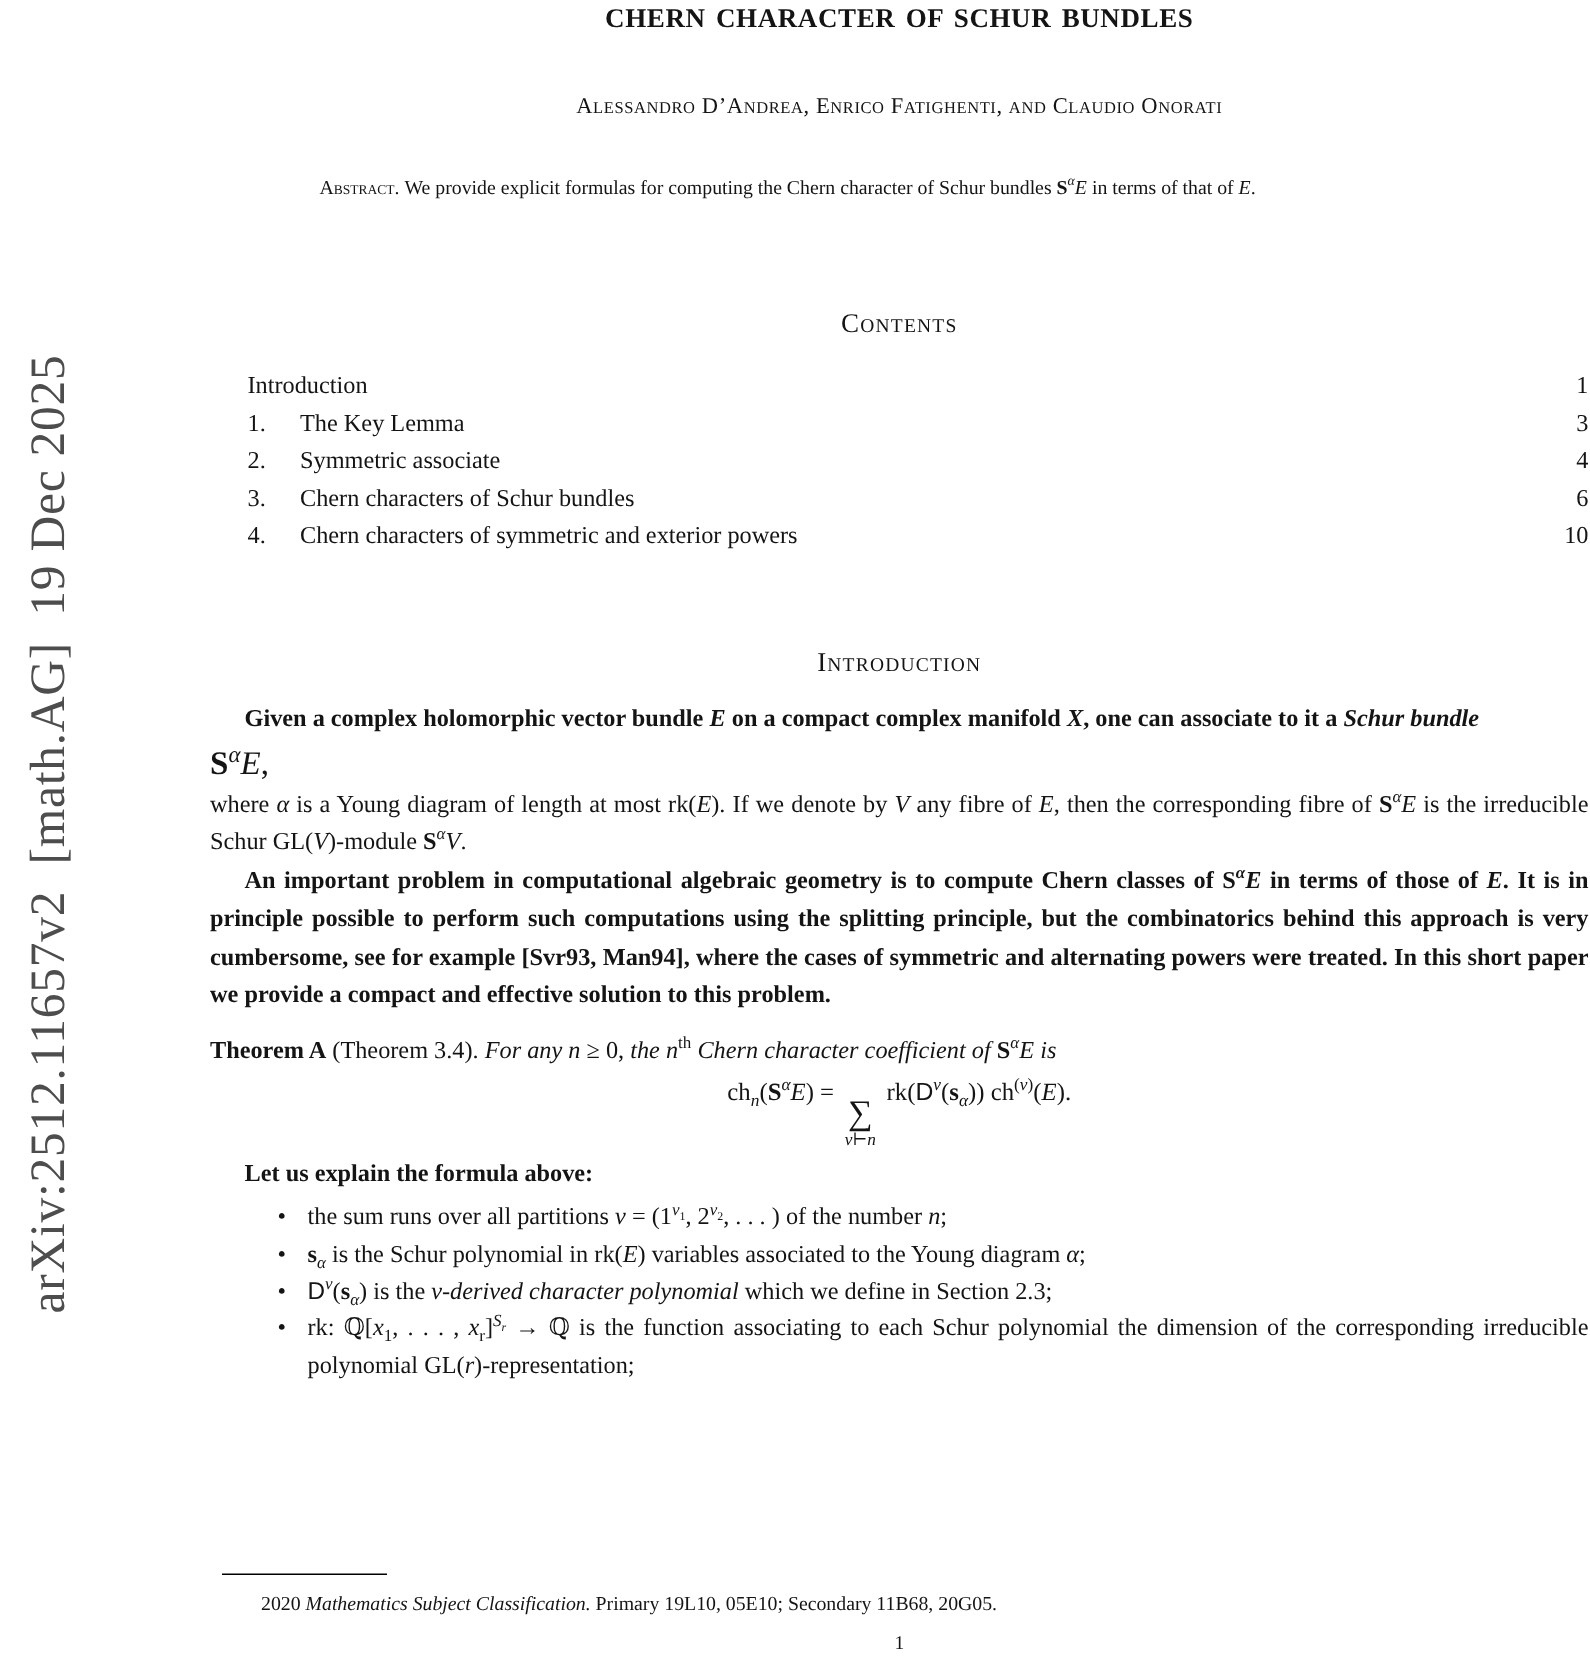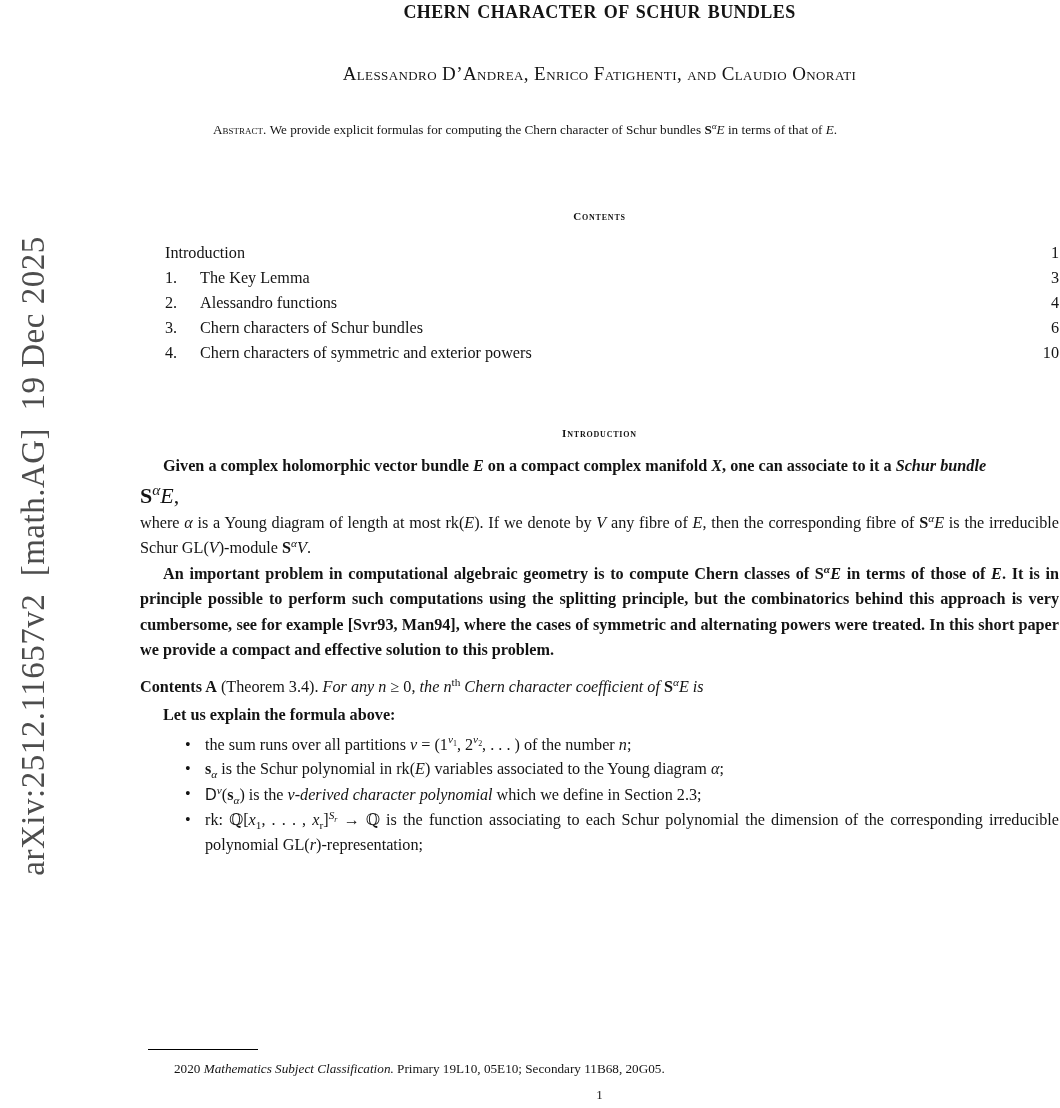--- a/index.html
+++ b/index.html
@@ -13,30 +13,30 @@
     position:absolute; left:33px; top:556px;
     transform:translate(-50%,-50%) rotate(-90deg);
     font-size:33px; color:#4d4d4d; white-space:pre; letter-spacing:0.5px;
   }
   .content { position:absolute; left:140px; top:0; width:919px; }
   .title {
     padding-top:2px; text-align:center; font-size:18px; font-weight:bold;
     letter-spacing:0.4px; word-spacing:2px;
   }
   .authors {
-    margin-top:40px; text-align:center; font-size:19px;
+    margin-top:40px; text-align:center; font-size:15px;
     font-variant:small-caps; letter-spacing:0.4px;
   }
   .abstract {
     margin-top:34px; padding:0 73px; font-size:13.2px; line-height:21px;
     text-align:justify;
   }
   .sc { font-variant:small-caps; }
   .section-heading {
-    text-align:center; font-size:11px; font-weight:bold;
+    text-align:center; font-size:18px; font-weight:normal;
     font-variant:small-caps; letter-spacing:0.8px;
   }
   .heading-contents { margin-top:70px; }
   .heading-intro { margin-top:58px; }
   .toc { margin-top:22px; font-size:16.2px; padding-left:25px; }
   .toc-row { display:flex; align-items:baseline; height:25px; cursor:pointer; }
   .toc-num { display:inline-block; width:35px; }
   .toc-num:empty { display:none; }
   .toc-page { margin-left:auto; }
   .body-block { margin-top:15px; }
@@ -87,21 +87,21 @@
         <span class="toc-title">Introduction</span>
         <span class="toc-page">1</span>
       </div>
       <div class="toc-row">
         <span class="toc-num">1.</span>
         <span class="toc-title">The Key Lemma</span>
         <span class="toc-page">3</span>
       </div>
       <div class="toc-row">
         <span class="toc-num">2.</span>
-        <span class="toc-title">Alessandro functions</span>
+        <span class="toc-title">Symmetric associate</span>
         <span class="toc-page">4</span>
       </div>
       <div class="toc-row">
         <span class="toc-num">3.</span>
         <span class="toc-title">Chern characters of Schur bundles</span>
         <span class="toc-page">6</span>
       </div>
       <div class="toc-row">
         <span class="toc-num">4.</span>
         <span class="toc-title">Chern characters of symmetric and exterior powers</span>
@@ -112,21 +112,25 @@
     <div class="section-heading heading-intro">Introduction</div>
 
     <div class="body-block">
       <div class="para indent">Given a complex holomorphic vector bundle <i>E</i> on a compact complex manifold <i>X</i>, one can associate to it a <i>Schur bundle</i></div>
       <div class="display-math"><b>S</b><sup><i>α</i></sup><i>E</i>,</div>
       <div class="para">where <i>α</i> is a Young diagram of length at most rk(<i>E</i>). If we denote by <i>V</i> any fibre of <i>E</i>, then the corresponding fibre of <b>S</b><sup><i>α</i></sup><i>E</i> is the irreducible Schur GL(<i>V</i>)-module <b>S</b><sup><i>α</i></sup><i>V</i>.</div>
       <div class="para indent">An important problem in computational algebraic geometry is to compute Chern classes of <b>S</b><sup><i>α</i></sup><i>E</i> in terms of those of <i>E</i>. It is in principle possible to perform such computations using the splitting principle, but the combinatorics behind this approach is very cumbersome, see for example [Svr93, Man94], where the cases of symmetric and alternating powers were treated. In this short paper we provide a compact and effective solution to this problem.</div>
     </div>
 
     <div class="theorem-block">
-      <div class="para"><b>Contents A</b> (Theorem 3.4). <i>For any n</i> ≥ 0, <i>the n</i><sup>th</sup> <i>Chern character coefficient of</i> <b>S</b><sup><i>α</i></sup><i>E</i> <i>is</i></div>
+      <div class="para"><b>Theorem A</b> (Theorem 3.4). <i>For any n</i> ≥ 0, <i>the n</i><sup>th</sup> <i>Chern character coefficient of</i> <b>S</b><sup><i>α</i></sup><i>E</i> <i>is</i></div>
+      <div class="display-formula">ch<sub><i>n</i></sub>(<b>S</b><sup><i>α</i></sup><i>E</i>) = <span class="sum">
+            <span class="sum-top">∑</span>
+            <span class="sum-bot"><i>ν</i>⊢<i>n</i></span>
+          </span> rk(<span class="sf">D</span><sup><i>ν</i></sup>(<b>s</b><sub><i>α</i></sub>)) ch<sup>(<i>ν</i>)</sup>(<i>E</i>).</div>
     </div>
 
     <div class="para indent lead-para">Let us explain the formula above:</div>
 
     <div class="bullets">
       <div class="bullet-item">
         <span class="bullet-marker">•</span>
         <div class="bullet-text">the sum runs over all partitions <i>ν</i> = (1<sup><i>ν</i><sub>1</sub></sup>, 2<sup><i>ν</i><sub>2</sub></sup>, . . . ) of the number <i>n</i>;</div>
       </div>
       <div class="bullet-item">

